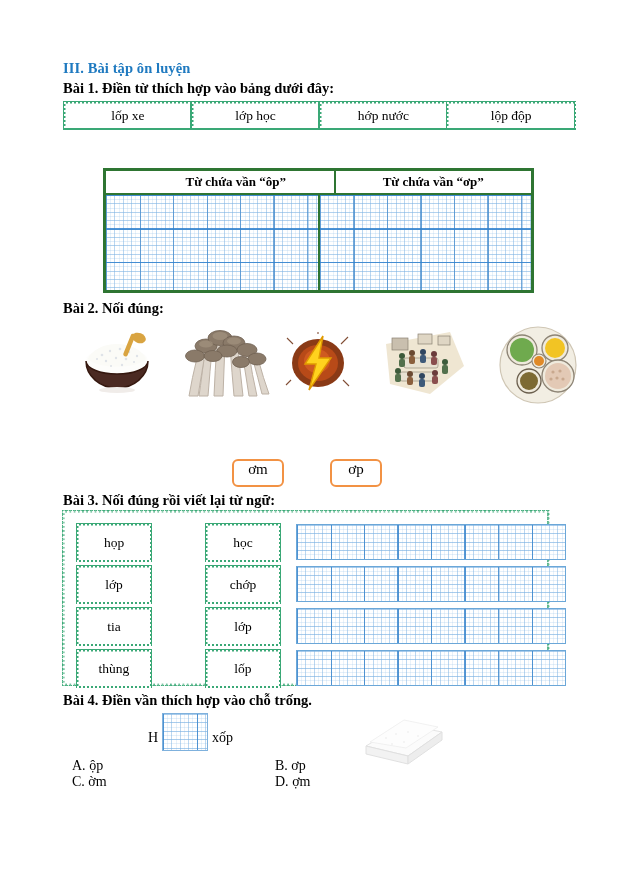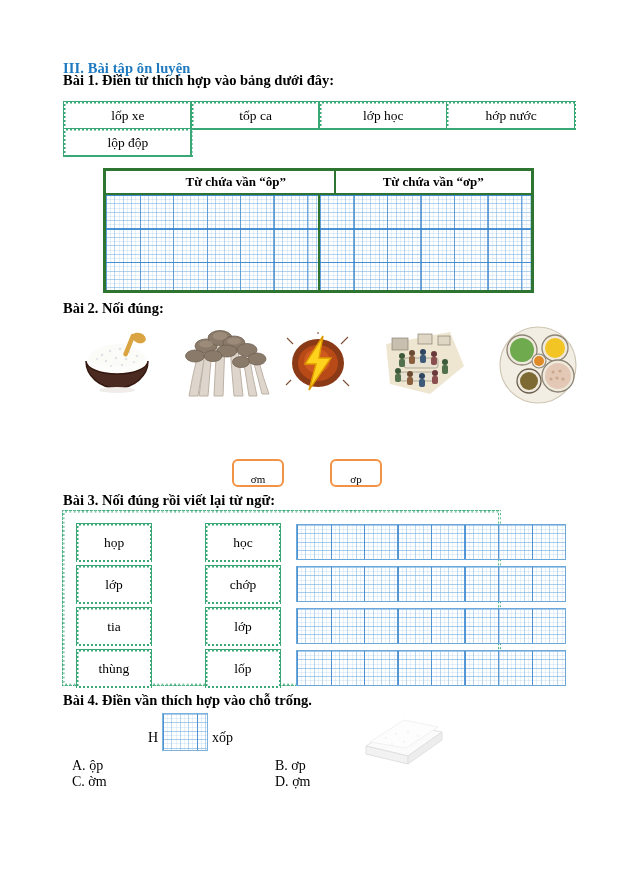--- a/index.html
+++ b/index.html
@@ -24,21 +24,21 @@
     color: #1f7ac0;
     letter-spacing: .1px;
   }
   .bai-heading {
     position: absolute;
     font-size: 14.5px;
     font-weight: bold;
     color: #000;
     white-space: nowrap;
   }
-  #bai1-heading { left: 63px; top: 72px; }
+  #bai1-heading { left: 63px; top: 80px; }
   #bai2-heading { left: 63px; top: 300px; }
   #bai3-heading { left: 63px; top: 492px; }
   #bai4-heading { left: 63px; top: 692px; }
 
   
   #bai1-table {
     position: absolute;
     left: 64px; top: 102px;
     width: 511px; height: 54px;
     display: grid;
@@ -159,32 +159,32 @@
   #pic-tray   { left: 492px; top: 324px; width: 92px;  height: 80px; }
 
   
   .van-box {
     position: absolute;
     width: 52px; height: 28px;
     border: 2px solid #f29244;
     border-radius: 6px;
     background: #fff;
     display: flex;
-    align-items: flex-end;
+    align-items: flex-start;
     justify-content: center;
-    font-size: 11px;
+    font-size: 15px;
   }
   #van-om { left: 232px; top: 459px; }
   #van-op { left: 330px; top: 459px; }
 
   
   #bai3-panel {
     position: absolute;
     left: 64px; top: 512px;
-    width: 435px; height: 172px;
+    width: 484px; height: 172px;
   }
   #bai3-panel .outer-zig {
     position: absolute; inset: 0;
     background: #fff;
   }
   #bai3-panel .outer-zig::before {
     content: "";
     position: absolute; inset: -2px;
     pointer-events: none;
     background-image:
@@ -269,21 +269,20 @@
 </style>
 </head>
 <body>
 
 <div class="roman-heading">III. Bài tập ôn luyện</div>
 
 <div class="bai-heading" id="bai1-heading">Bài 1. Điền từ thích hợp vào bảng dưới đây:</div>
 
 <div id="bai1-table">
   <div class="cell">lốp xe</div>
-  <div class="cell">tốp ca</div>
   <div class="cell">lớp học</div>
   <div class="cell">hớp nước</div>
   <div class="cell">lộp độp</div>
 </div>
 
 <div id="van-table">
   <div class="head-row">
     <div class="head-cell left">Từ chứa vần “ôp”</div>
     <div class="head-cell">Từ chứa vần “ơp”</div>
   </div>

